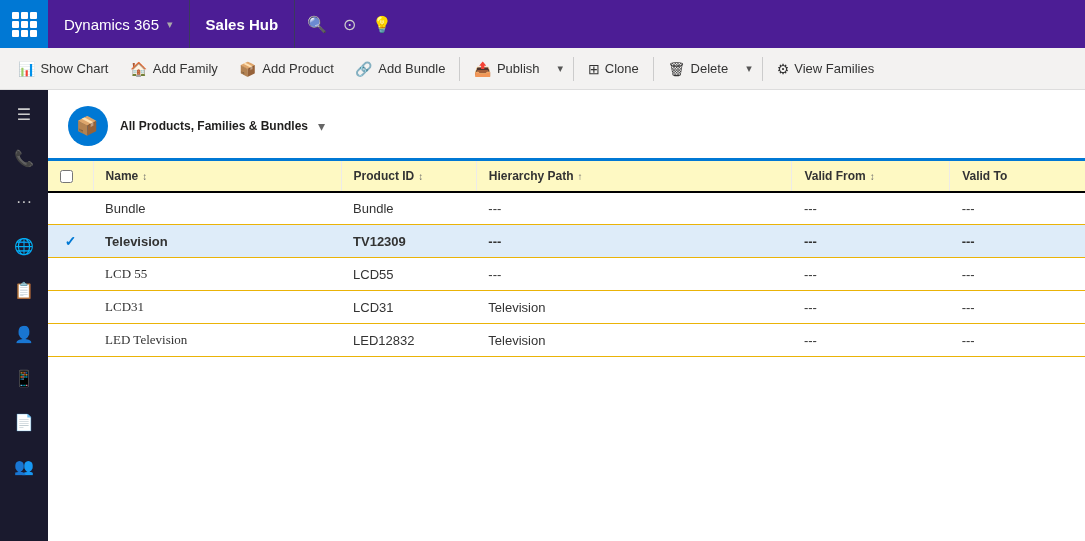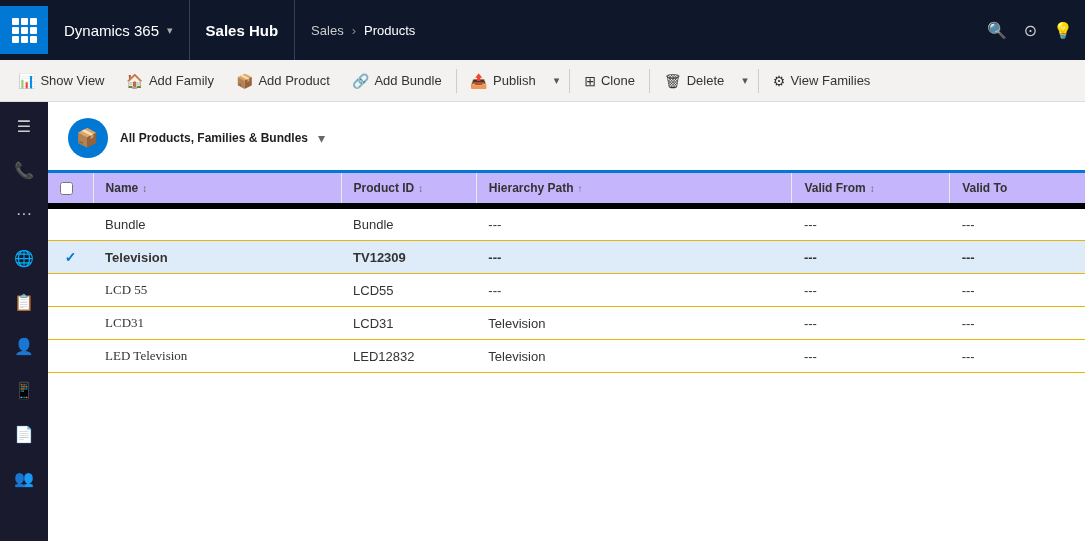--- a/index.html
+++ b/index.html
@@ -2,22 +2,22 @@
 <html><head>
   <meta charset="utf-8">
   <style>
     * { box-sizing: border-box; margin: 0; padding: 0; }
     body { font-family: 'Segoe UI', sans-serif; font-size: 13px; background: #fff; overflow: hidden; }
 
     
     .top-nav {
       display: flex;
       align-items: center;
-      background: #0f172a;
-      height: 60px;
+      background: #4c1d95;
+      height: 48px;
       color: #fff;
       padding: 0;
     }
     .nav-waffle {
       width: 48px;
       height: 48px;
       background: #0078d4;
       display: flex;
       align-items: center;
       justify-content: center;
@@ -185,22 +185,22 @@
     
     .grid-container {
       flex: 1;
       overflow-y: auto;
     }
     .grid-table {
       width: 100%;
       border-collapse: collapse;
     }
     .grid-table thead tr {
-      background: #c4b5fd;
-      border-bottom: 6px solid #000000;
+      background: #fef9c3;
+      border-bottom: 2px solid #000000;
     }
     .grid-table th {
       padding: 8px 12px;
       text-align: left;
       font-weight: 600;
       color: #333;
       font-size: 12px;
       white-space: nowrap;
       border-right: 1px solid #edebe9;
       cursor: pointer;
@@ -251,36 +251,31 @@
         <div class="waffle-dot"></div>
     </div>
   </div>
   <div class="nav-brand">
     <span>Dynamics 365</span>
     <span class="nav-brand-chevron">▾</span>
   </div>
   <div class="nav-app-name">
     <span>Sales Hub</span>
   </div>
-  <div class="nav-breadcrumb">
-    <span>Sales</span>
-    <span class="nav-breadcrumb-sep">›</span>
-    <span class="nav-breadcrumb-current">Products</span>
-  </div>
   <div class="nav-icons">
     <span class="nav-icon-btn">🔍</span>
     <span class="nav-icon-btn">⊙</span>
     <span class="nav-icon-btn">💡</span>
   </div>
 </div>
 
 <div class="toolbar">
   <button class="toolbar-btn">
     <span class="toolbar-btn-icon">📊</span>
-    <span>Show View</span>
+    <span>Show Chart</span>
   </button>
   <button class="toolbar-btn">
     <span class="toolbar-btn-icon">🏠</span>
     <span>Add Family</span>
   </button>
   <button class="toolbar-btn">
     <span class="toolbar-btn-icon">📦</span>
     <span>Add Product</span>
   </button>
   <button class="toolbar-btn">

